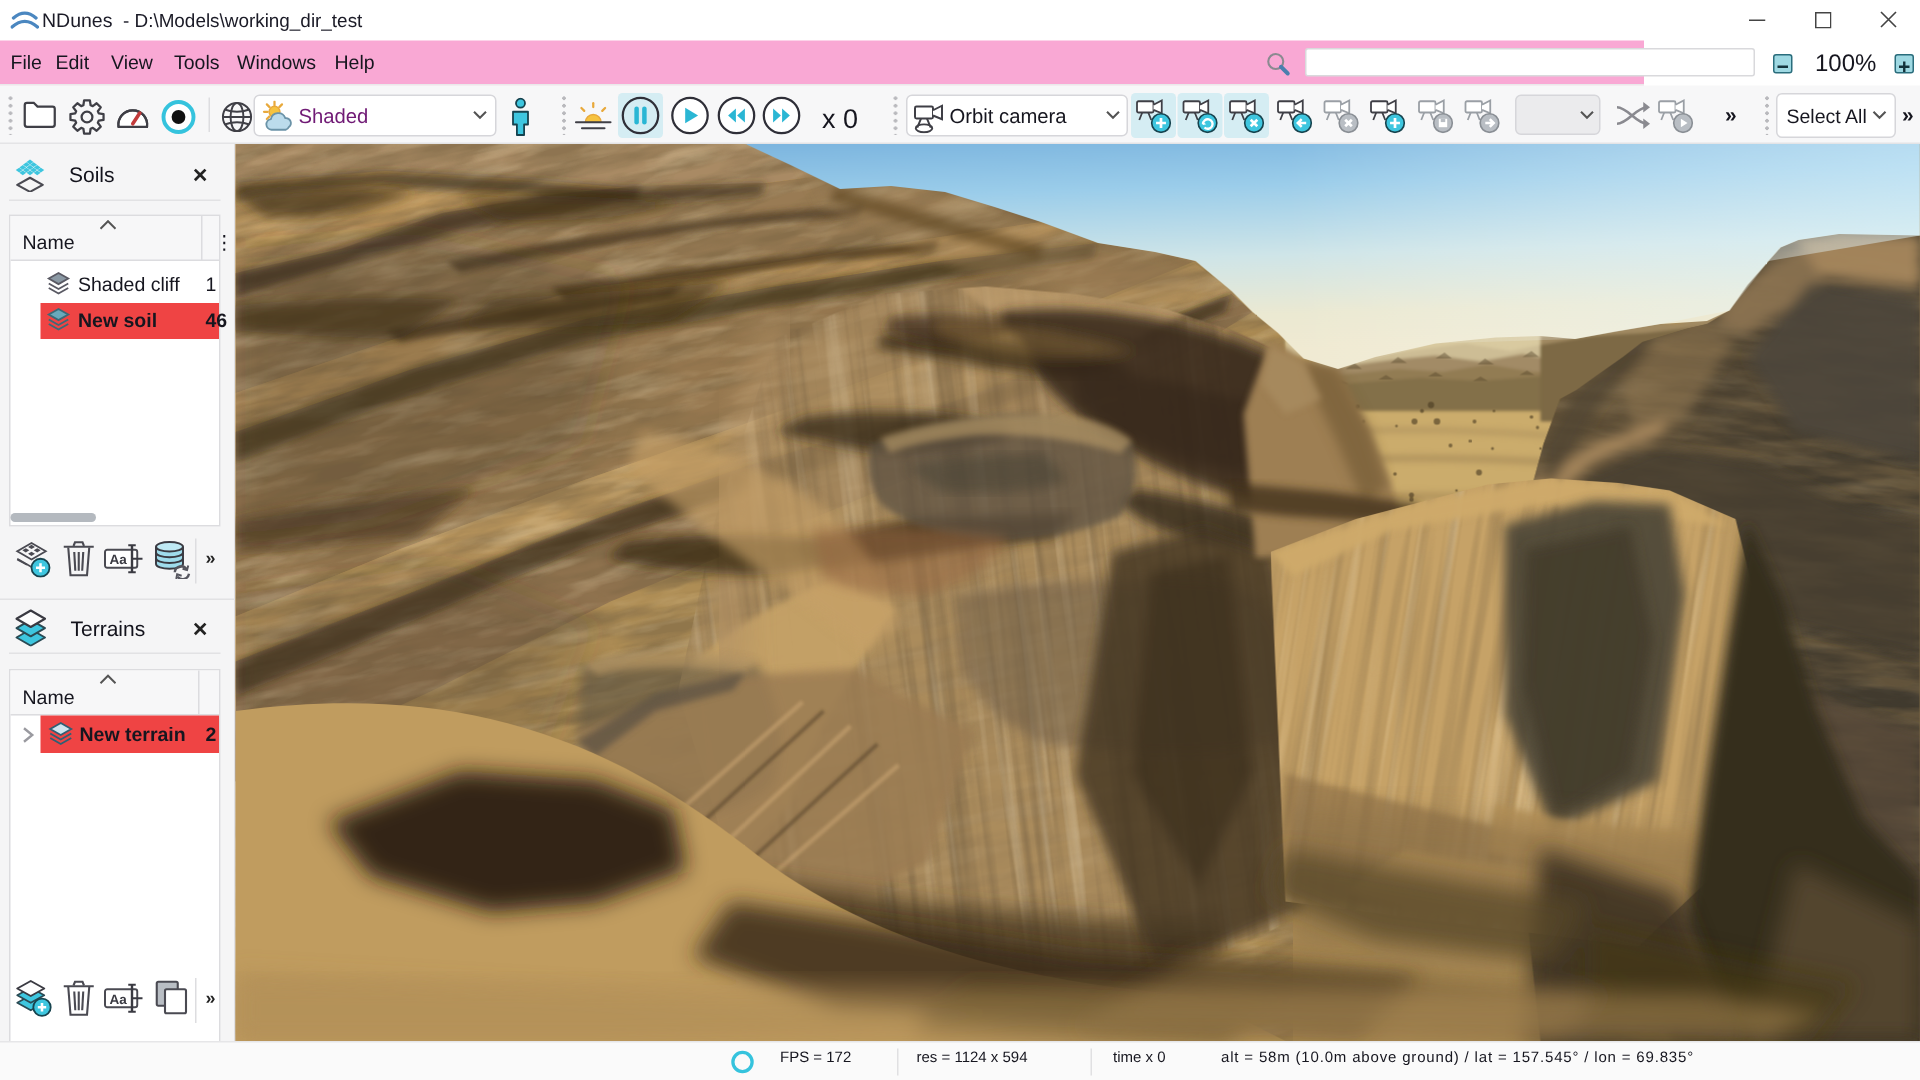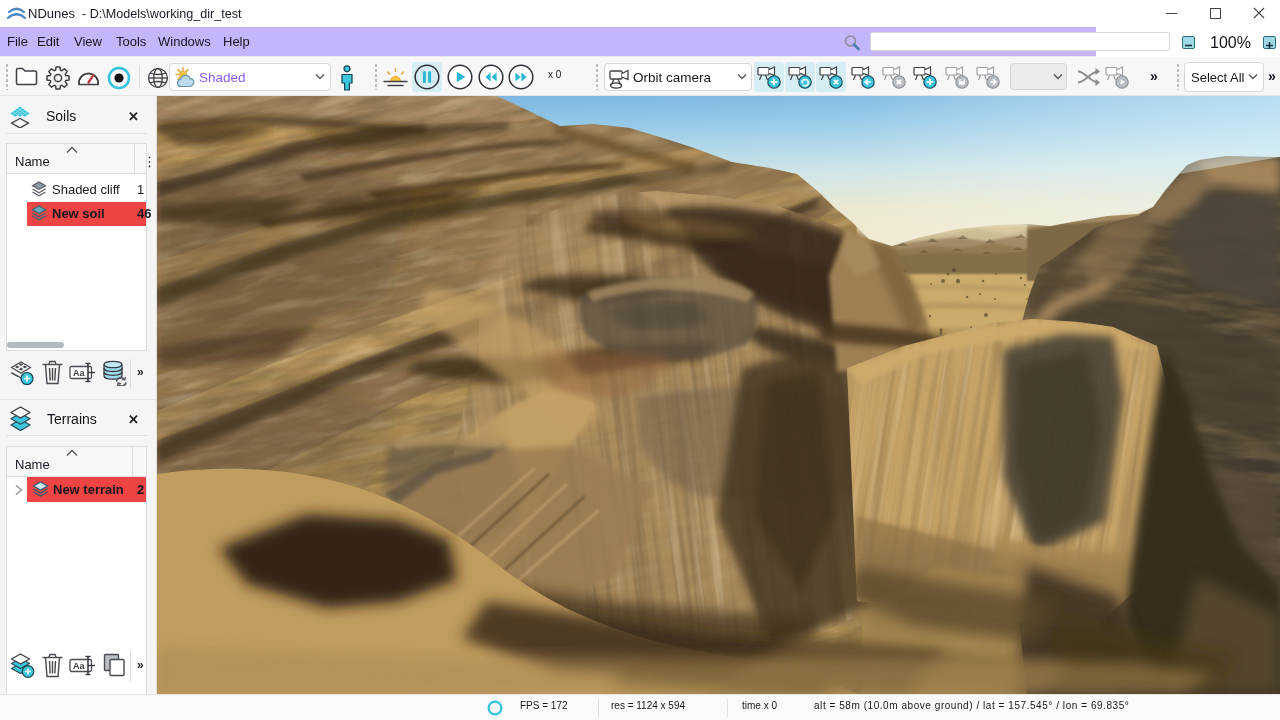--- a/index.html
+++ b/index.html
@@ -5,21 +5,21 @@
 * { margin:0; padding:0; box-sizing:border-box; }
 html,body { width:1280px; height:720px; overflow:hidden; font-family:"Liberation Sans",sans-serif; background:#fff; }
 #app { position:relative; width:1280px; height:720px; }
 .abs { position:absolute; }
 
 #titlebar { left:0; top:0; width:1280px; height:27px; background:#fff; }
 #title-text { left:28px; top:6px; font-size:13px; color:#1b1b27; } #title-path { font-size:12.6px; }
 #title-path { color:#1b1b27; }
 .winbtn { top:0; width:46px; height:26px; display:flex; align-items:center; justify-content:center; color:#444; }
 
-#menubar { left:0; top:27px; width:1096px; height:30px; background:#c4b5fd; border-bottom:1px solid #e9e9ea; }
+#menubar { left:0; top:27px; width:1096px; height:30px; background:#f9a8d4; border-bottom:1px solid #e9e9ea; }
 .menuitem { position:absolute; top:7px; font-size:13px; color:#16161f; }
 
 #toolbar { left:0; top:57px; width:1280px; height:39px; background:#f7f7f8; border-bottom:1px solid #e4e4e6; }
 .grip { position:absolute; top:6px; width:4px; height:27px;
   background-image:radial-gradient(circle, #b9b9bd 1.1px, transparent 1.3px);
   background-size:4px 5px; background-repeat:repeat-y; }
 .tsep { position:absolute; top:8px; width:1px; height:23px; background:#dddde0; }
 .ddbox { position:absolute; background:#fff; border:1px solid #d6d6da; border-radius:4px; font-size:13px; color:#16161f; }
 .tbtn-on { position:absolute; background:#d5edf3; border-radius:3px; }
 
@@ -133,21 +133,21 @@
       <g stroke="#e8a93c" stroke-width="1.5" stroke-linecap="round">
         <line x1="8" y1="0.8" x2="8" y2="3.2"></line>
           <line x1="1" y1="7.5" x2="3.4" y2="7.5"></line>
         <line x1="2.9" y1="2.6" x2="4.7" y2="4.4"></line>
           <line x1="13" y1="2.6" x2="11.2" y2="4.4"></line>
         <line x1="2.9" y1="12.3" x2="4.7" y2="10.6"></line>
       </g>
       <circle cx="8" cy="7.5" r="3.6" fill="#f6c33f" stroke="#e8a93c"></circle>
       <path d="M6 19.5 a3.6 3.6 0 0 1-0.4-7.15 a5 5 0 0 1 9.6-0.6 a3.3 3.3 0 0 1 2.4 5.9 a3.4 3.4 0 0 1-2 1.85 Z" fill="#bcdcec" stroke="#6b93a8" stroke-width="1.2"></path>
     </svg>
-    <span class="abs" style="left:199px;top:13px;font-size:13.5px;color:#8b5cf6">Shaded</span>
+    <span class="abs" style="left:199px;top:13px;font-size:13.5px;color:#701a75">Shaded</span>
     <svg class="abs" style="left:315px;top:16px" width="10" height="7" viewBox="0 0 10 7">
         <path d="M1 1.5 L5 5.5 L9 1.5" fill="none" stroke="#555" stroke-width="1.4"></path>
       </svg>
 
     <svg class="abs" style="left:339px;top:8px" width="16" height="26" viewBox="0 0 16 26">
       <circle cx="8" cy="3.8" r="3" fill="#3ec6df" stroke="#16424e" stroke-width="1.2"></circle>
       <path d="M3 9.5 h10 v8.5 h-2.6 v7 h-4.8 v-7 H3 Z" fill="#3ec6df" stroke="#16424e" stroke-width="1.2" stroke-linejoin="round"></path>
     </svg>
     <div class="grip" style="left:374px"></div>
 
@@ -180,21 +180,21 @@
 
     <svg class="abs" style="left:478px;top:7px" width="26" height="26" viewBox="0 0 26 26">
       <circle cx="13" cy="13" r="11.8" fill="#fff" stroke="#2f2f38" stroke-width="1.5"></circle>
       <path d="M12.6 8.4 L7.4 13 L12.6 17.6 Z M18.6 8.4 L13.4 13 L18.6 17.6 Z" fill="#2ab6d4"></path>
     </svg>
 
     <svg class="abs" style="left:508px;top:7px" width="26" height="26" viewBox="0 0 26 26">
       <circle cx="13" cy="13" r="11.8" fill="#fff" stroke="#2f2f38" stroke-width="1.5"></circle>
       <path d="M7.4 8.4 L12.6 13 L7.4 17.6 Z M13.4 8.4 L18.6 13 L13.4 17.6 Z" fill="#2ab6d4"></path>
     </svg>
-    <span class="abs" style="left:548px;top:12px;font-size:10px;color:#16161f">x 0</span>
+    <span class="abs" style="left:548px;top:12px;font-size:18px;color:#16161f">x 0</span>
     <div class="grip" style="left:595px"></div>
 
     <div class="ddbox" style="left:604px;top:6px;width:148px;height:28px"></div>
     <svg class="abs" style="left:608px;top:10px" width="24" height="22" viewBox="0 0 24 22">
       <g fill="#fff" stroke="#3f3f46" stroke-width="1.3">
         <rect x="2" y="4" width="12" height="8" rx="1"></rect>
         <path d="M14 6.5 L20 3.5 V12.5 L14 10"></path>
         <path d="M6 12 L3.5 18 M10 12 L12.5 18"></path>
         <ellipse cx="8" cy="18.5" rx="5.5" ry="2.6" fill="none"></ellipse>
       </g>

